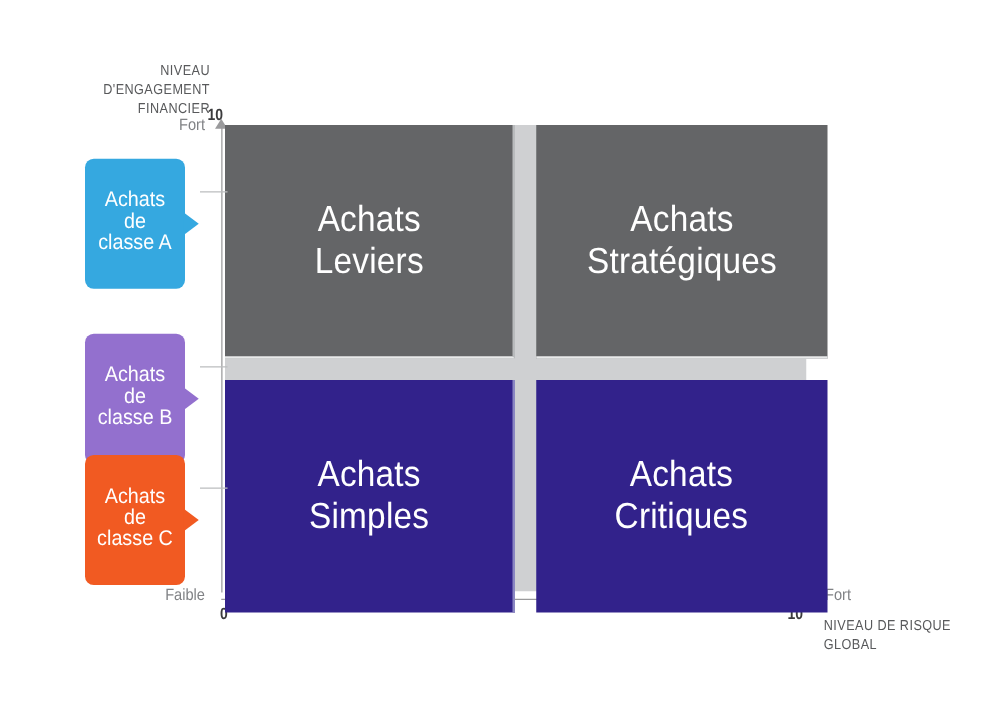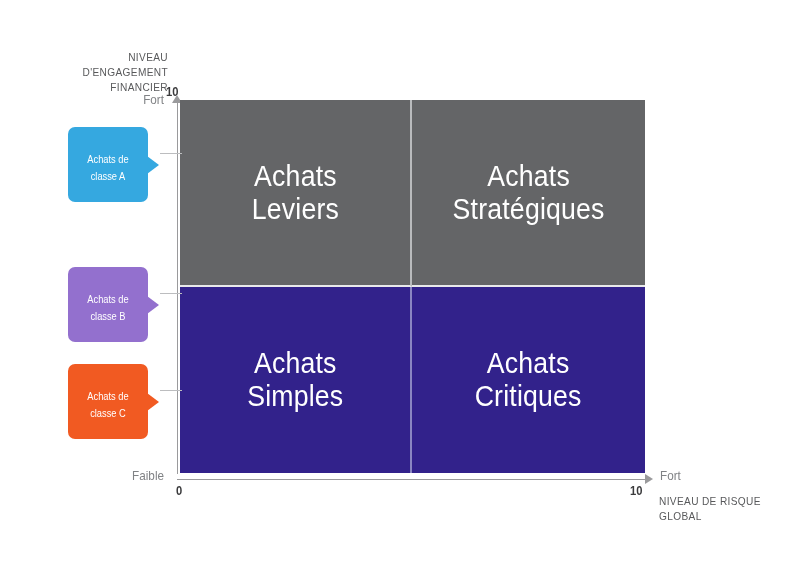--- a/index.html
+++ b/index.html
@@ -112,21 +112,21 @@
   #matrix {
     position: absolute;
     left: 180px;
     top: 100px;
     width: 465px;
     height: 373px;
     display: grid;
     grid-template-columns: 232px 233px;
     grid-template-rows: 187px 186px;
     background: #cfd0d2;
-    gap: 0;
+    gap: 17px;
   }
   .quadrant {
     position: relative;
     display: flex;
     align-items: center;
     justify-content: center;
     box-sizing: border-box;
     text-align: center;
   }
   .q-top-left    { border-right: 2px solid #b9bbbd; border-bottom: 2px solid #e8e9ea; }
@@ -142,24 +142,24 @@
     font-family: "Liberation Sans Narrow", "Liberation Sans", sans-serif;
     transform: scaleX(0.92);
     white-space: pre-line;
   }
 
   
   .callout {
     position: absolute;
     width: 80px;
     box-sizing: border-box;
-    padding: 7px 6px 0 6px;
+    padding: 7px 6px 12px 6px;
     border-radius: 7px;
     color: #ffffff;
-    font-size: 10px;
+    font-size: 17px;
     line-height: 17px;
     text-align: center;
     font-family: "Liberation Sans Narrow", "Liberation Sans", sans-serif;
     white-space: pre-line;
   }
   .callout .callout-text {
     display: block;
     transform: scaleX(0.93);
   }
   .callout::after {

